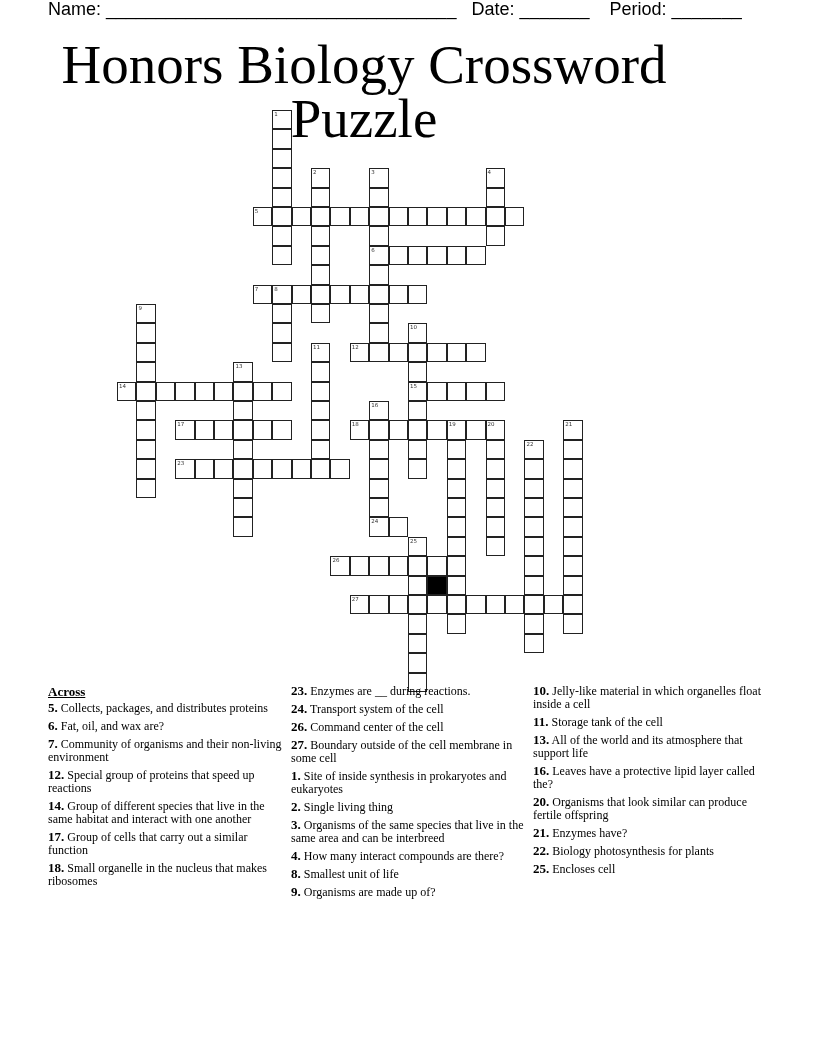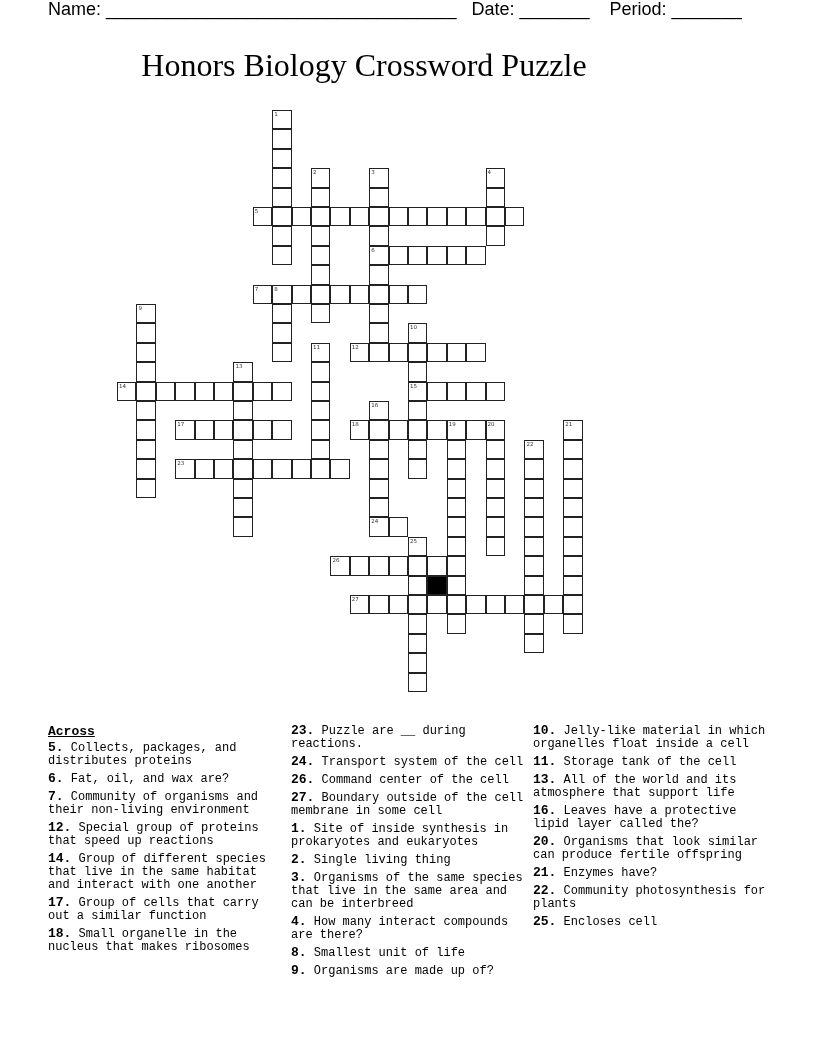--- a/index.html
+++ b/index.html
@@ -1,23 +1,23 @@
 <!DOCTYPE html>
 <html><head>
 <meta charset="utf-8">
 <style>
   html,body{margin:0;padding:0;background:#fff;}
   body{width:816px;height:1056px;position:relative;overflow:hidden;color:#000;}
   .hdr{position:absolute;top:0;left:48px;font-family:"Liberation Sans",sans-serif;font-size:18px;line-height:18px;white-space:pre;}
-  .title{position:absolute;top:38px;left:0;width:728px;text-align:center;font-family:"Liberation Serif",serif;font-size:32px;line-height:54px;}
+  .title{position:absolute;top:38px;left:0;width:728px;text-align:center;font-family:"Liberation Serif",serif;font-size:55px;line-height:54px;}
   #grid{position:absolute;left:117px;top:110px;}
   .cell{position:absolute;width:19.4px;height:19.4px;box-sizing:border-box;border:1px solid #222;background:#fff;}
   .cell.black{background:#000;}
   .num{position:absolute;left:1px;top:0px;font-family:"DejaVu Sans",sans-serif;font-size:5.5px;line-height:6px;color:#333;}
-  .col{position:absolute;top:724px;width:236px;font-family:Liberation Mono, monospace;font-size:12px;line-height:13px;}
+  .col{position:absolute;top:684px;width:236px;font-family:Liberation Serif, serif;font-size:12px;line-height:13px;}
   .col1{left:48px;}
   .col2{left:291px;}
   .col3{left:533px;}
   .sect{font-weight:bold;text-decoration:underline;font-size:13px;line-height:15px;margin-bottom:2px;}
   .clue{margin-bottom:4px;}
   .clue b{font-weight:bold;font-size:13px;}
 </style>
 </head>
 <body>
 
@@ -278,34 +278,34 @@
   <div class="clue"><b>5.</b> <span>Collects, packages, and distributes proteins</span></div>
   <div class="clue"><b>6.</b> <span>Fat, oil, and wax are?</span></div>
   <div class="clue"><b>7.</b> <span>Community of organisms and their non-living environment</span></div>
   <div class="clue"><b>12.</b> <span>Special group of proteins that speed up reactions</span></div>
   <div class="clue"><b>14.</b> <span>Group of different species that live in the same habitat and interact with one another</span></div>
   <div class="clue"><b>17.</b> <span>Group of cells that carry out a similar function</span></div>
   <div class="clue"><b>18.</b> <span>Small organelle in the nucleus that makes ribosomes</span></div>
 </div>
 
 <div class="col col2">
-  <div class="clue"><b>23.</b> <span>Puzzle are __ during reactions.</span></div>
+  <div class="clue"><b>23.</b> <span>Enzymes are __ during reactions.</span></div>
   <div class="clue"><b>24.</b> <span>Transport system of the cell</span></div>
   <div class="clue"><b>26.</b> <span>Command center of the cell</span></div>
   <div class="clue"><b>27.</b> <span>Boundary outside of the cell membrane in some cell</span></div>
   <div class="clue"><b>1.</b> <span>Site of inside synthesis in prokaryotes and eukaryotes</span></div>
   <div class="clue"><b>2.</b> <span>Single living thing</span></div>
   <div class="clue"><b>3.</b> <span>Organisms of the same species that live in the same area and can be interbreed</span></div>
   <div class="clue"><b>4.</b> <span>How many interact compounds are there?</span></div>
   <div class="clue"><b>8.</b> <span>Smallest unit of life</span></div>
   <div class="clue"><b>9.</b> <span>Organisms are made up of?</span></div>
 </div>
 
 <div class="col col3">
   <div class="clue"><b>10.</b> <span>Jelly-like material in which organelles float inside a cell</span></div>
   <div class="clue"><b>11.</b> <span>Storage tank of the cell</span></div>
   <div class="clue"><b>13.</b> <span>All of the world and its atmosphere that support life</span></div>
   <div class="clue"><b>16.</b> <span>Leaves have a protective lipid layer called the?</span></div>
   <div class="clue"><b>20.</b> <span>Organisms that look similar can produce fertile offspring</span></div>
   <div class="clue"><b>21.</b> <span>Enzymes have?</span></div>
-  <div class="clue"><b>22.</b> <span>Community photosynthesis for plants</span></div>
+  <div class="clue"><b>22.</b> <span>Biology photosynthesis for plants</span></div>
   <div class="clue"><b>25.</b> <span>Encloses cell</span></div>
 </div>
 
 </body></html>

